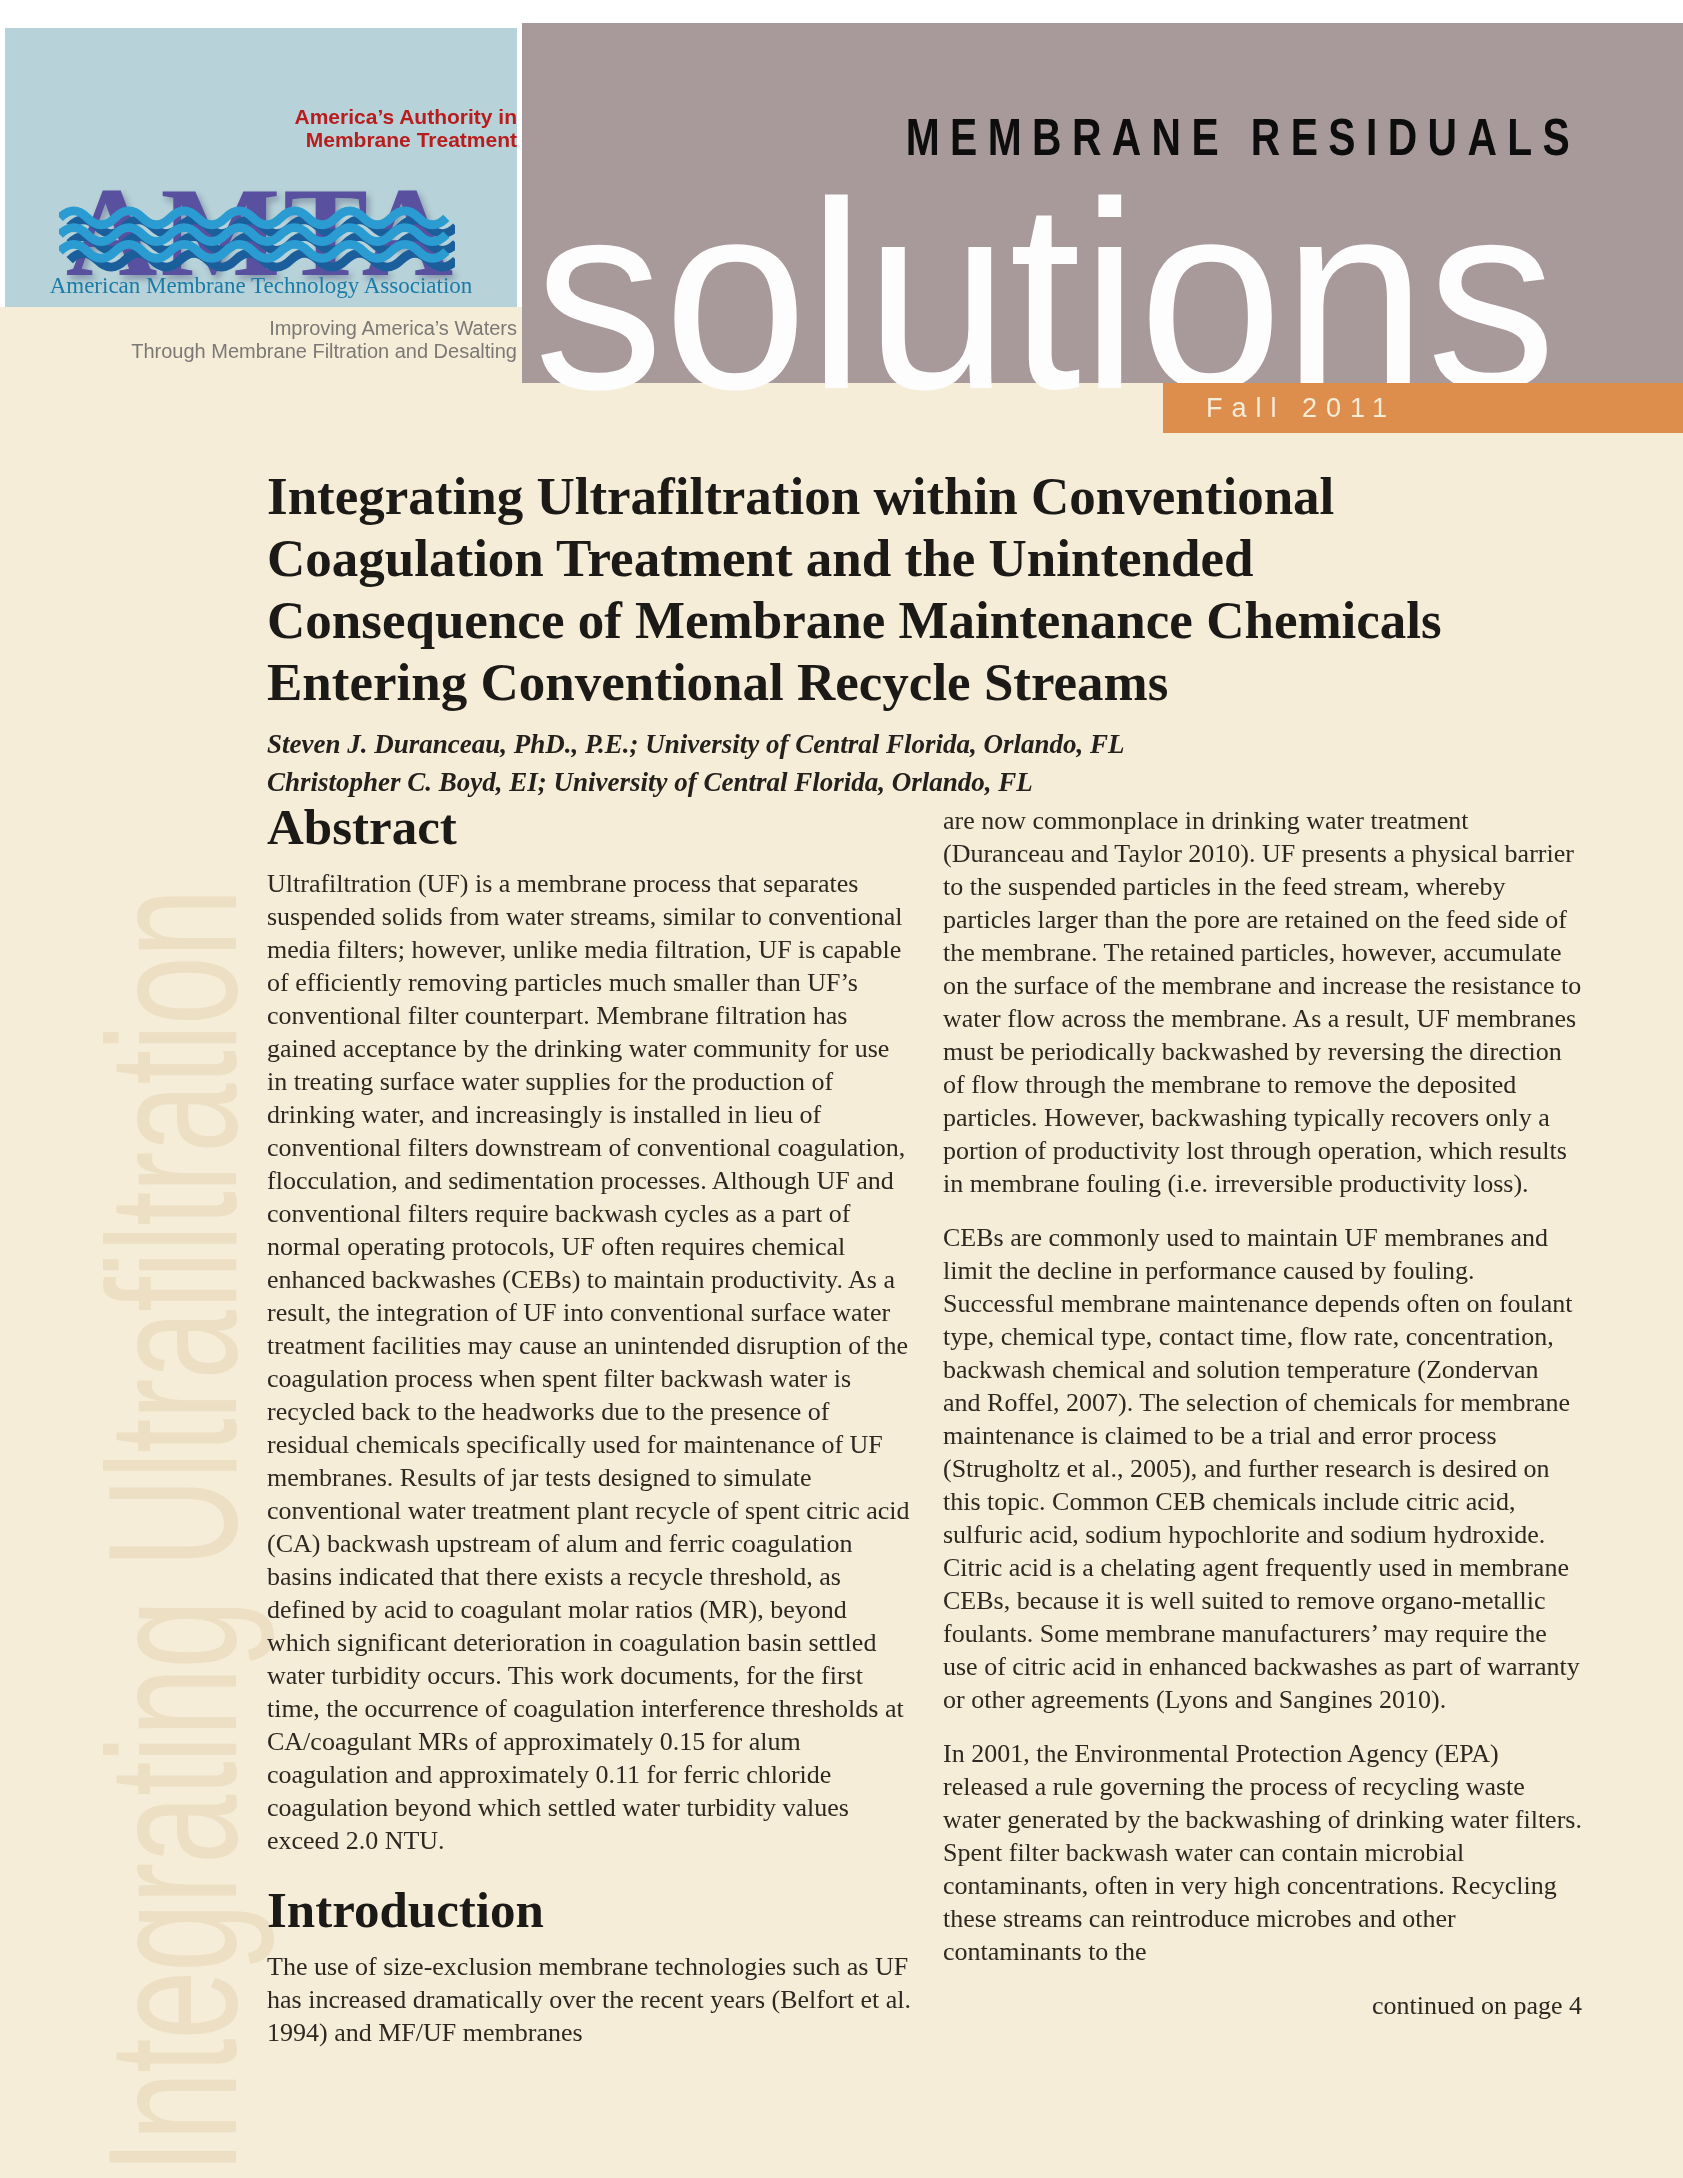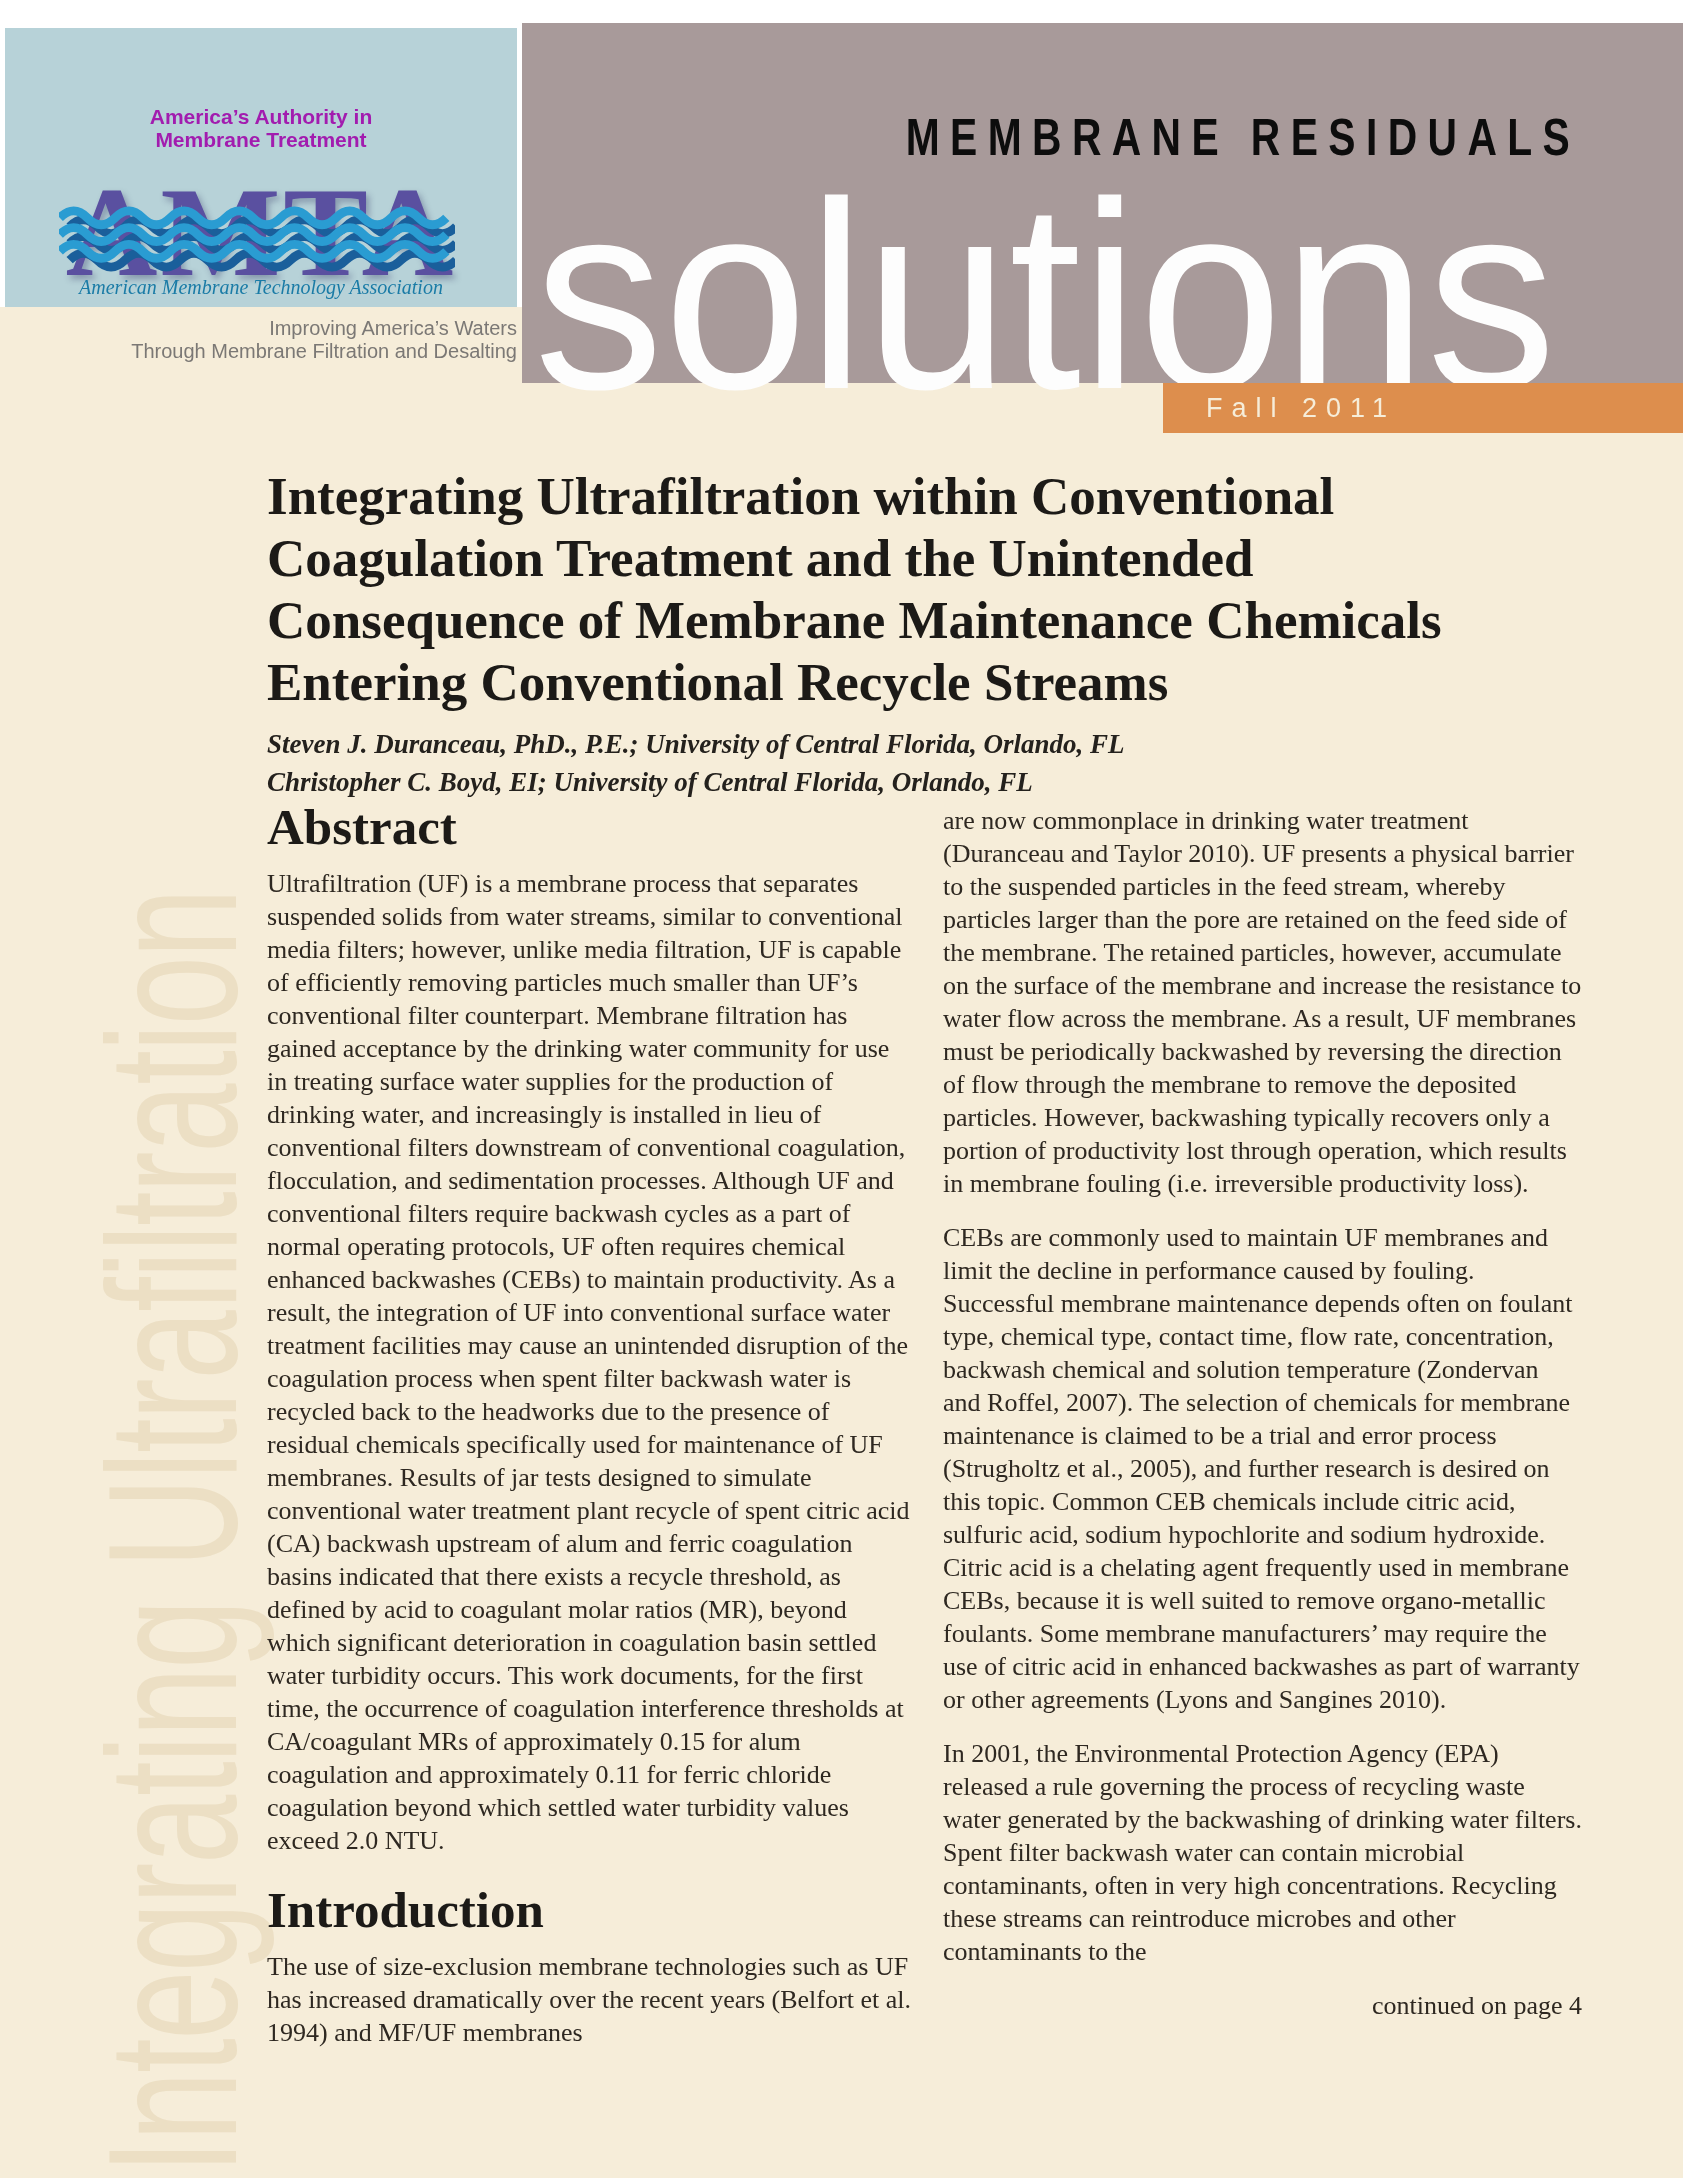--- a/index.html
+++ b/index.html
@@ -5,29 +5,29 @@
   html,body{margin:0;padding:0;}
   .page{position:relative;width:1683px;height:2178px;background:#f6edd9;overflow:hidden;
         font-family:"Liberation Serif",serif;color:#2e2821;}
   .white-band{position:absolute;left:0;top:0;width:1683px;height:307px;background:#ffffff;}
   
   .watermark{position:absolute;left:94px;top:2174px;transform:rotate(-90deg) scaleX(0.68);
              transform-origin:0 0;white-space:nowrap;font-family:"Liberation Sans",sans-serif;
              font-size:183px;line-height:158px;letter-spacing:-2px;color:#ecdfc4;}
   
   .logo-box{position:absolute;left:5px;top:28px;width:512px;height:279px;background:#b7d2d8;}
-  .authority{position:absolute;top:77px;left:0;width:100%;text-align:center;
-             font-family:"Liberation Sans",sans-serif;font-weight:bold;color:#a21caf;
+  .authority{position:absolute;top:77px;left:0;width:100%;text-align:right;
+             font-family:"Liberation Sans",sans-serif;font-weight:bold;color:#b91c1c;
              font-size:21px;line-height:23px;}
   .amta-text{position:absolute;top:141px;left:0;width:100%;text-align:center;
              font-family:"Liberation Serif",serif;font-weight:bold;font-size:127px;line-height:1;
              letter-spacing:3px;color:#5a50a0;text-shadow:3px 4px 6px rgba(40,40,90,.35);}
   .waves{position:absolute;left:54px;top:176px;}
   .org-name{position:absolute;bottom:8px;left:0;width:100%;text-align:center;
-            font-family:"Liberation Serif",serif;font-size:20px;color:#1a7ba6;font-style:italic;}
+            font-family:"Liberation Serif",serif;font-size:23px;color:#1a7ba6;}
   .tagline{position:absolute;top:317px;left:5px;width:512px;text-align:right;
            font-family:"Liberation Sans",sans-serif;font-size:20px;line-height:23px;color:#7b7875;}
   
   .masthead-box{position:absolute;left:522px;top:23px;width:1161px;height:360px;background:#a89a9a;}
   .kicker{position:absolute;top:85px;right:103px;white-space:nowrap;
           font-family:"Liberation Sans",sans-serif;font-weight:bold;font-size:51px;
           letter-spacing:13px;color:#0d0d0d;transform:scaleX(0.8);transform-origin:100% 50%;}
   .pub-name{position:absolute;left:12px;top:139px;white-space:nowrap;
             font-family:"Liberation Sans",sans-serif;font-size:267px;line-height:267px;
             color:#fdfdfd;transform:scaleX(0.97);transform-origin:0 0;}

